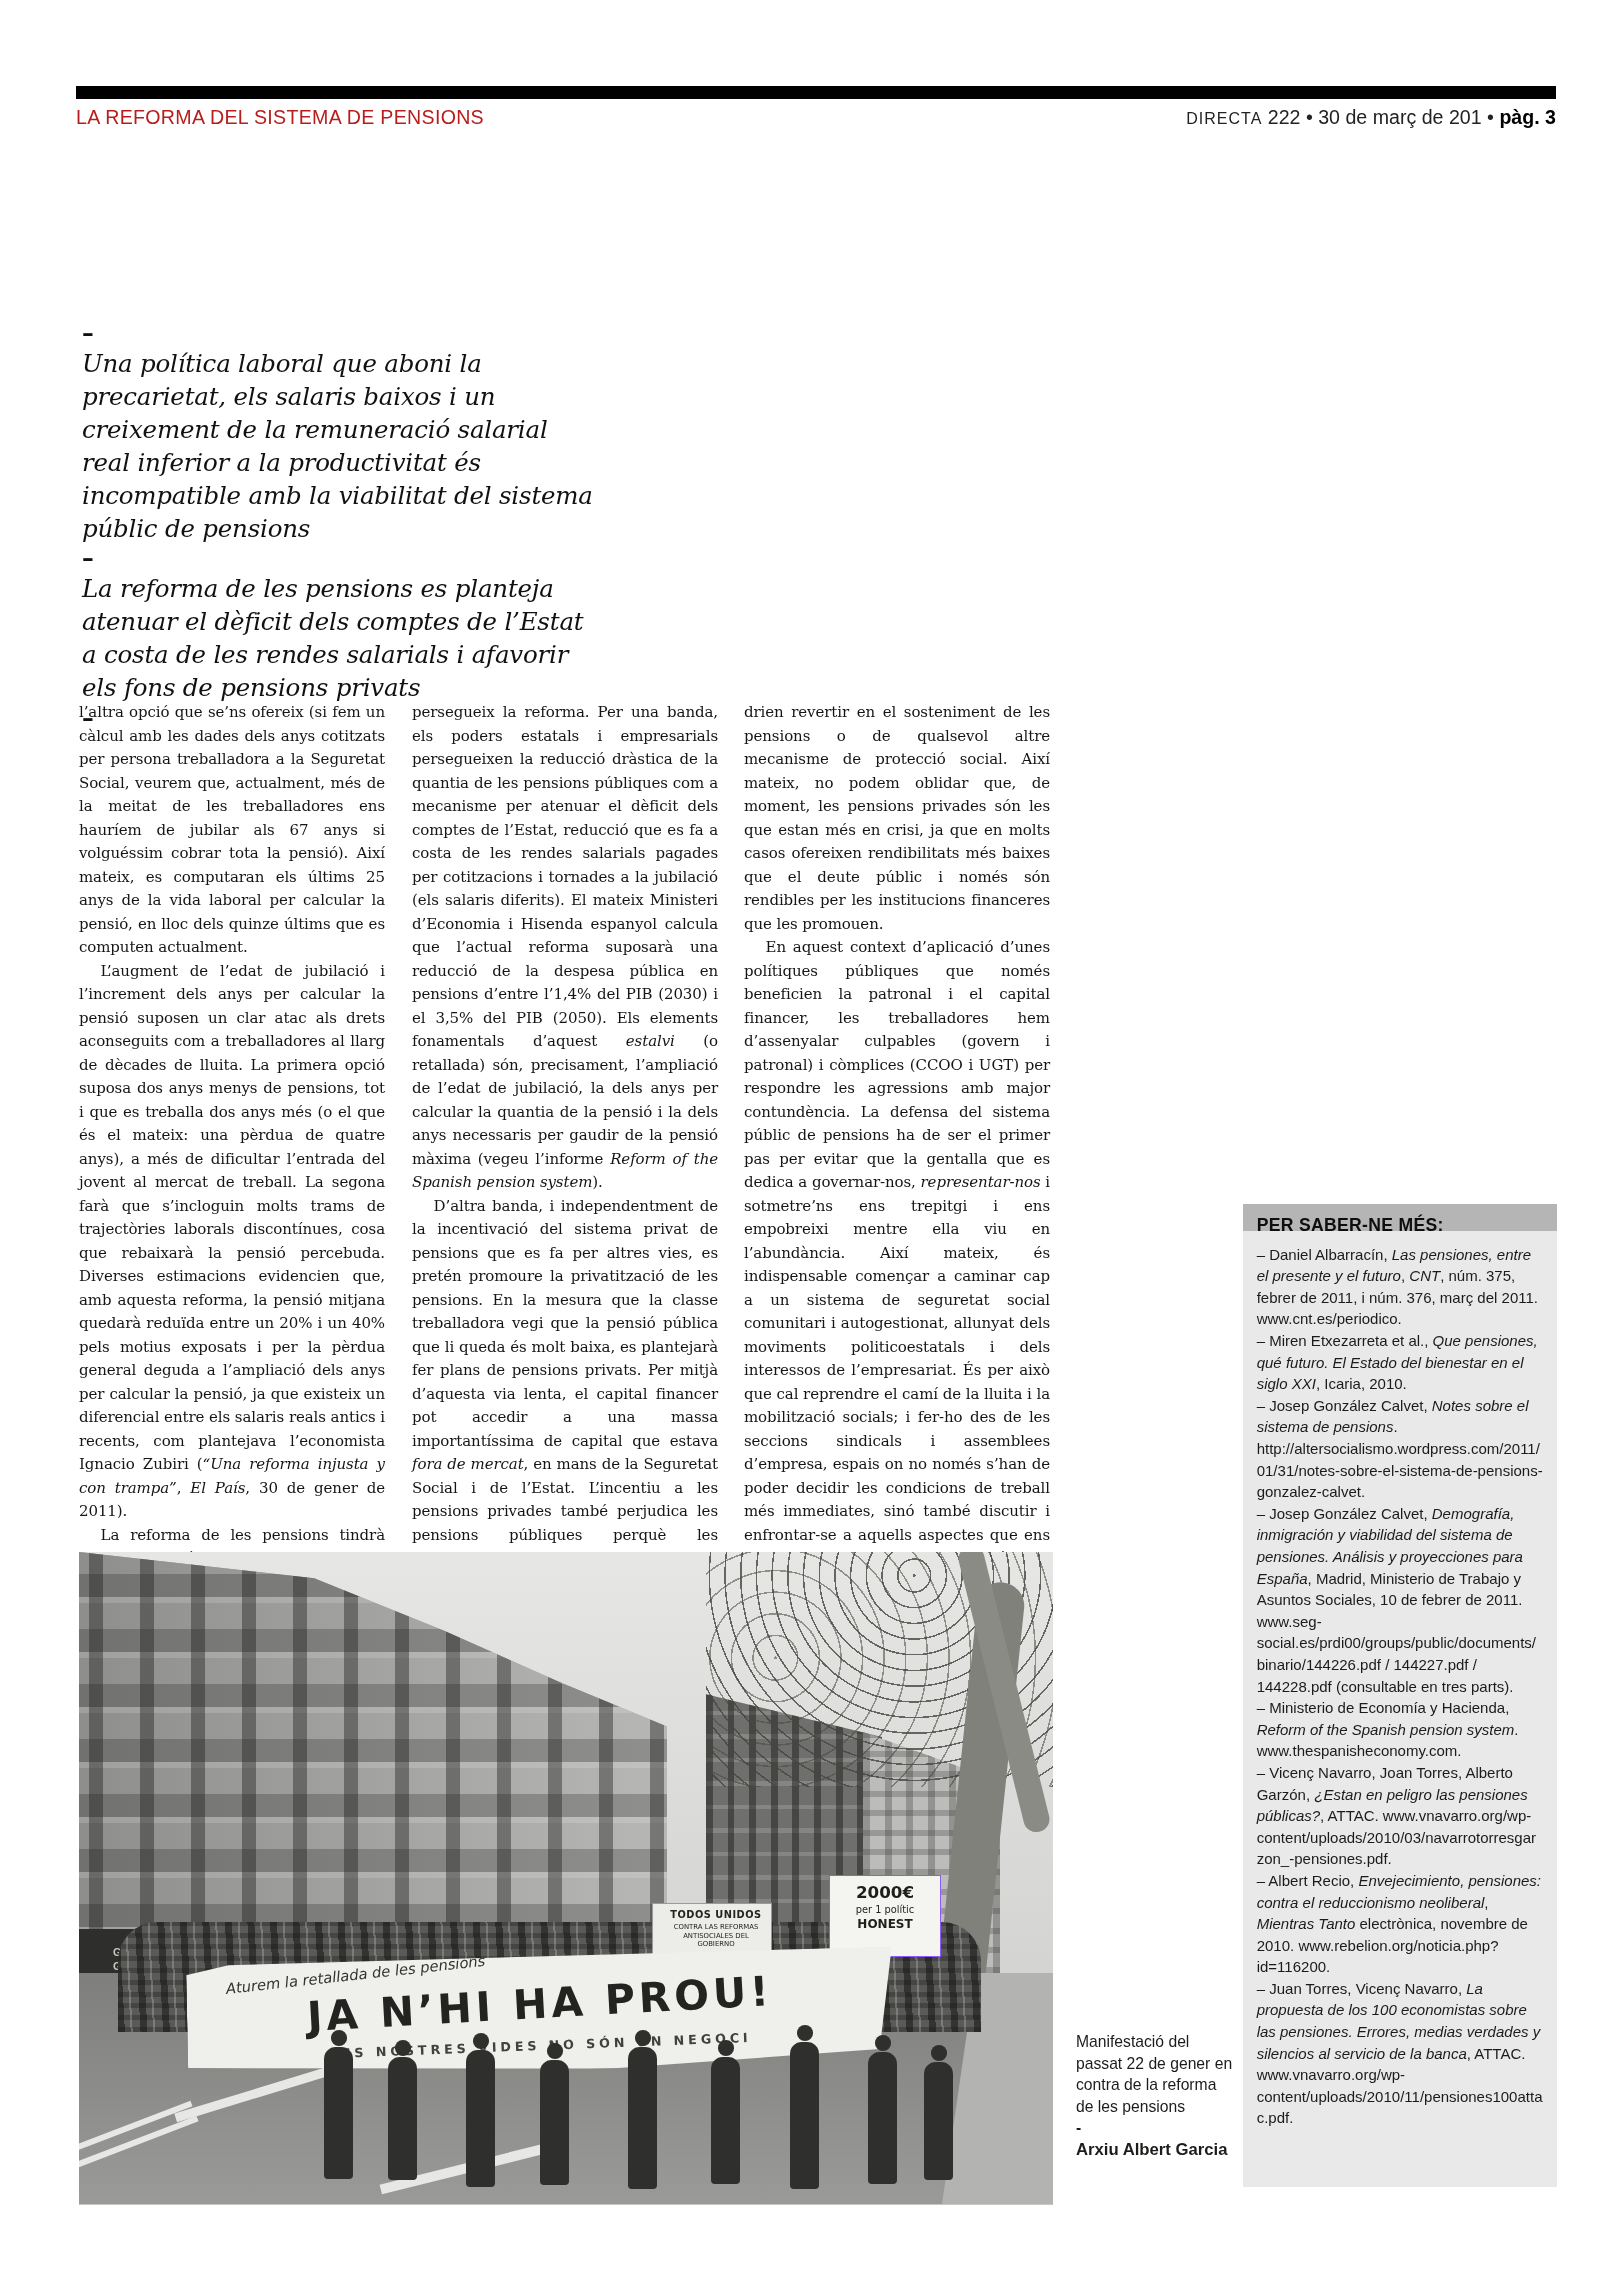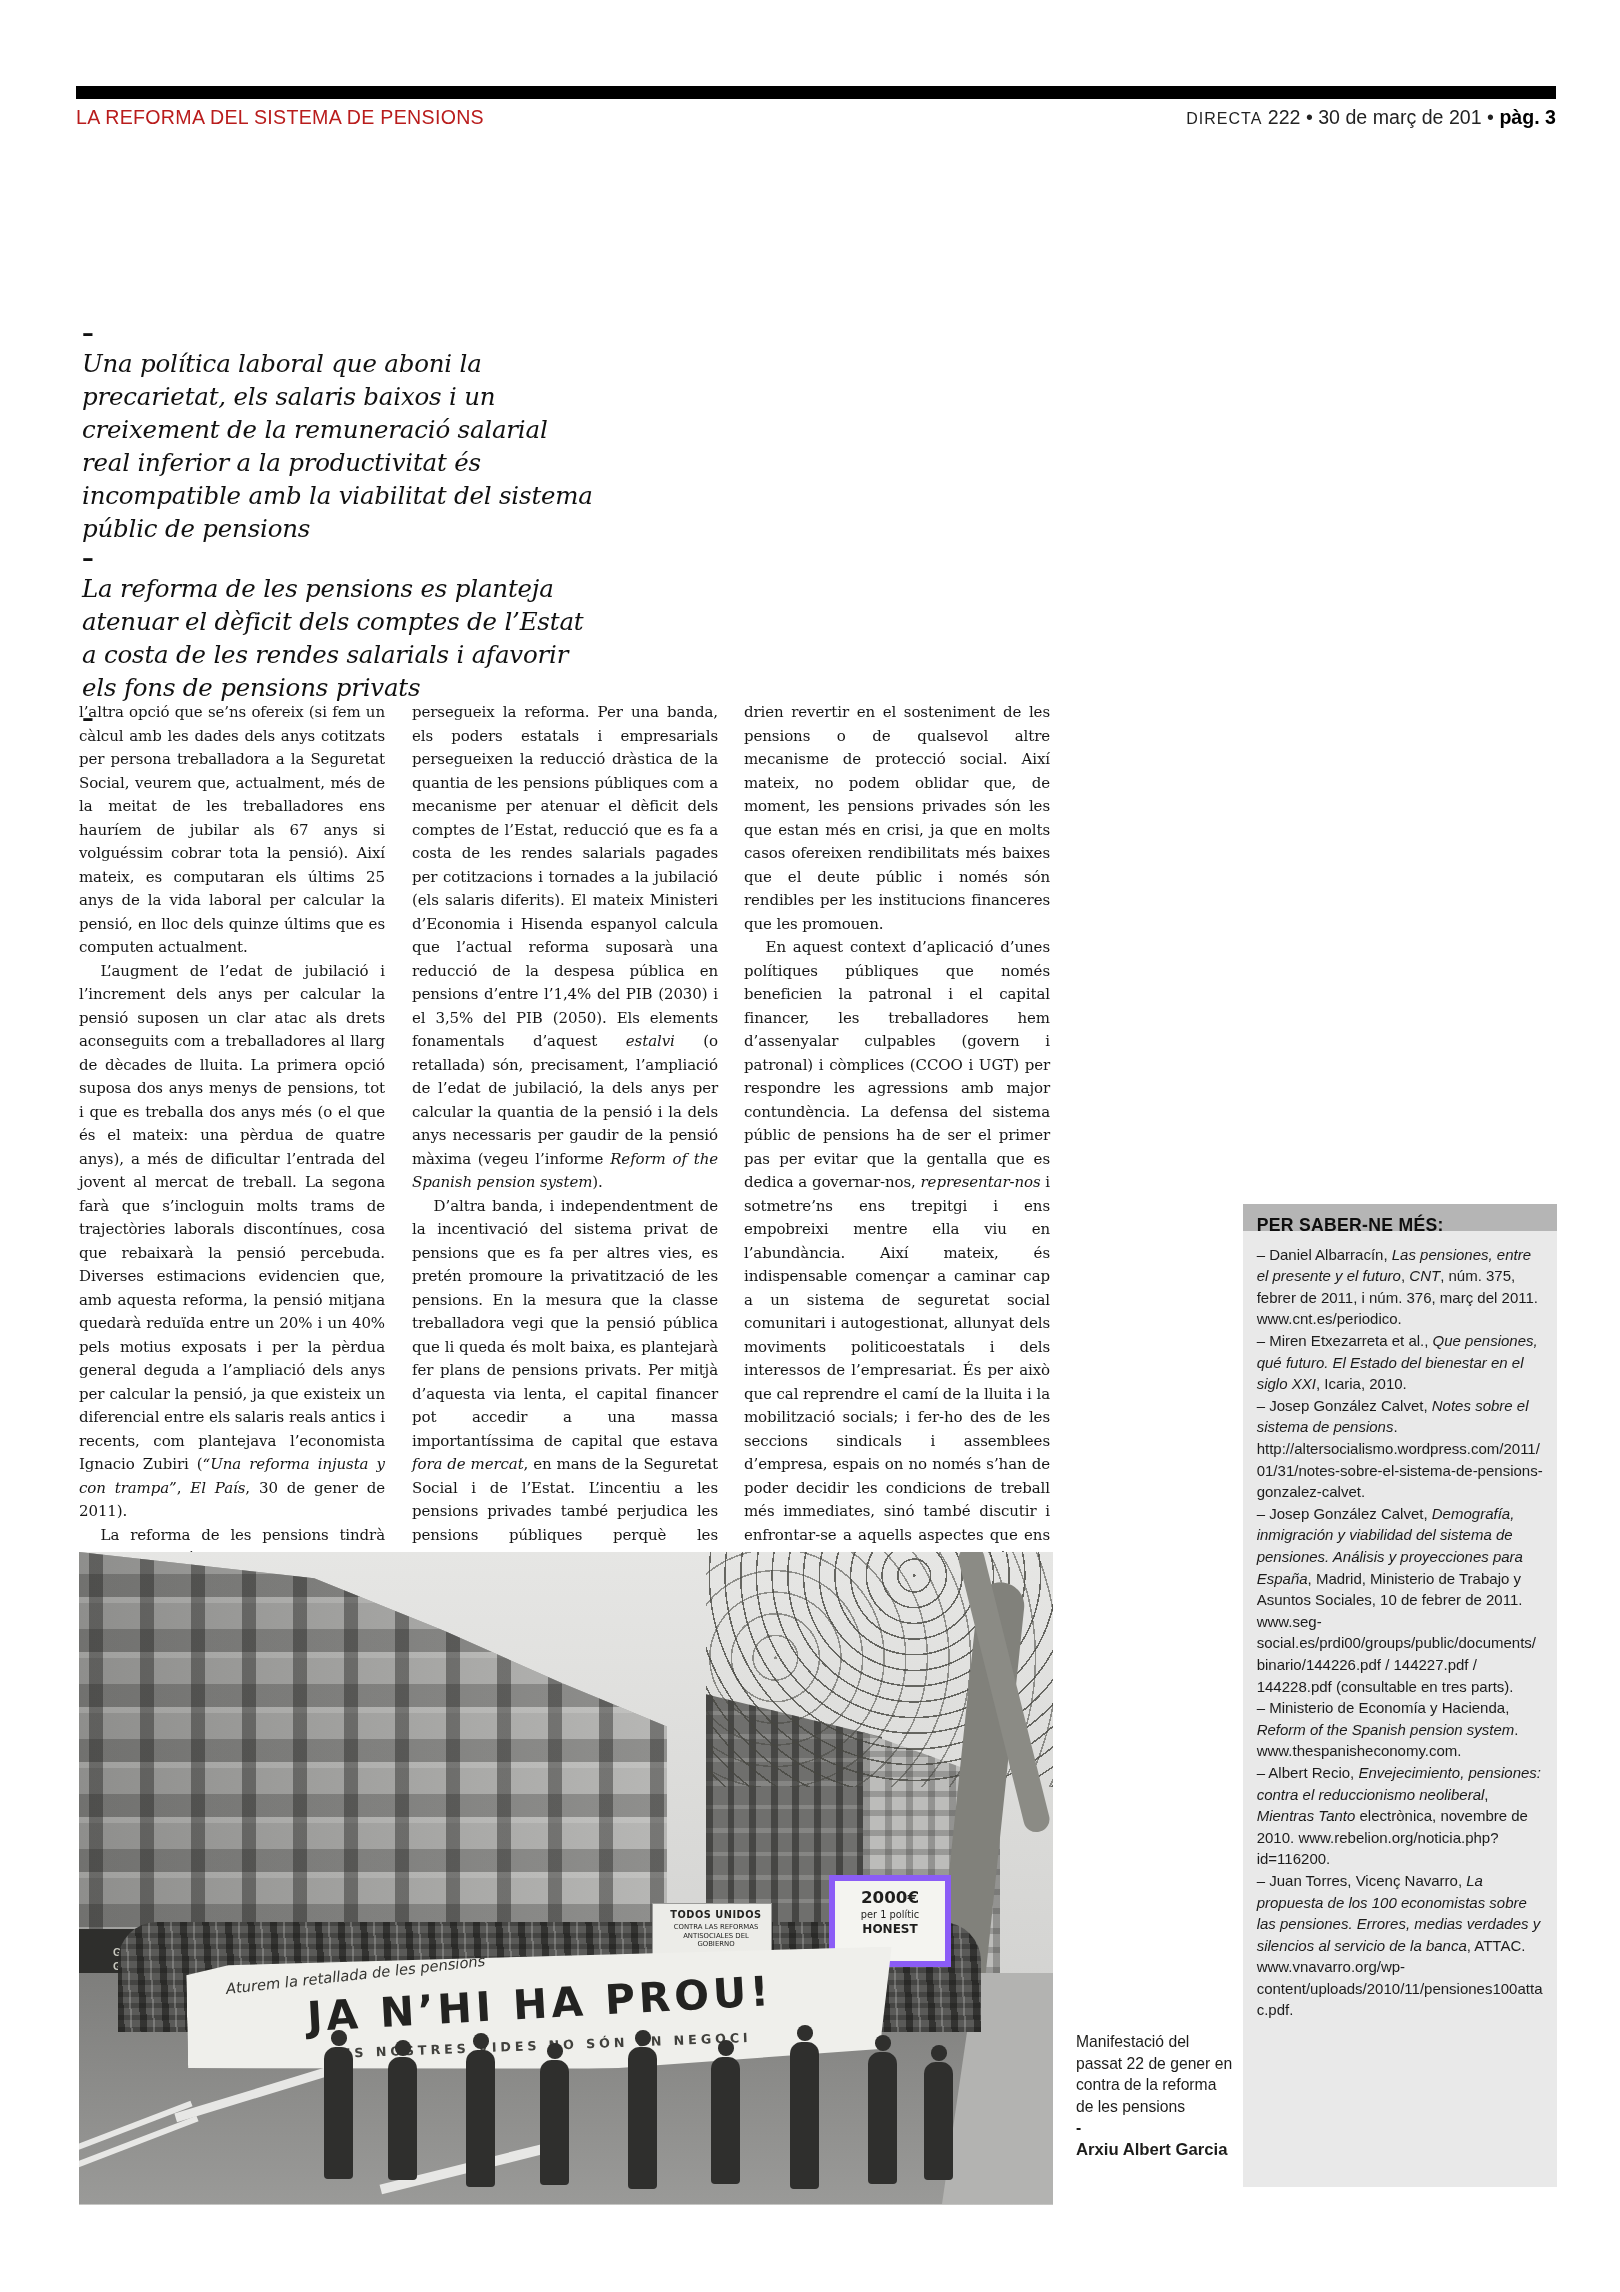--- a/index.html
+++ b/index.html
@@ -66,21 +66,21 @@
     background-image:
       repeating-linear-gradient(87deg, rgba(20,20,18,.55) 0 6.9px, transparent 6.9px 12.7px, rgba(245,245,243,.22) 12.7px 14.7px, transparent 14.7px 22.5px),
       repeating-linear-gradient(0deg, rgba(20,20,18,.3) 0 4.9px, transparent 4.9px 11.8px);}
   .person{position:absolute;width:29px;background:#2f2f2d;border-radius:11.8px 11.8px 3.9px 3.9px;}
   .person::before{content:"";position:absolute;top:-16.7px;left:6.9px;width:15.7px;height:15.7px;border-radius:50%;background:#2f2f2d;}
   .ph-banner{position:absolute;left:108px;top:402px;width:706px;height:116px;background:#efefeb;transform:rotate(-1.2deg);
     clip-path:polygon(0 12%,6% 4%,100% 0,98% 88%,60% 100%,0 92%);}
   .banner-pre{position:absolute;left:39px;top:7.8px;font-size:14.7px;font-style:italic;color:#33332f;transform:rotate(-5deg);font-family:"DejaVu Sans",sans-serif;}
   .banner-main{position:absolute;left:0;right:0;top:25.5px;text-align:center;font-size:41px;font-weight:bold;letter-spacing:3.9px;color:#232321;transform:rotate(-2deg);font-family:"DejaVu Sans",sans-serif;}
   .banner-sub{position:absolute;left:0;right:0;top:84px;text-align:center;font-size:12.7px;font-weight:bold;letter-spacing:3.9px;color:#41413d;transform:rotate(-1deg);font-family:"DejaVu Sans",sans-serif;}
-  .sign2000{position:absolute;left:750px;top:323px;width:110px;height:80px;background:#f4f4f0;border:6px solid #8b5cf6;text-align:center;font-family:"DejaVu Sans",sans-serif;color:#1e1e1c;}
+  .sign2000{position:absolute;left:750px;top:323px;width:110px;height:80px;background:#f4f4f0;border:1px solid #8b5cf6;text-align:center;font-family:"DejaVu Sans",sans-serif;color:#1e1e1c;}
   .sign2000 .l1{font-size:16.7px;font-weight:bold;margin-top:5.9px;}
   .sign2000 .l2{font-size:9.8px;margin-top:2px;}
   .sign2000 .l3{font-size:12px;font-weight:bold;margin-top:2px;}
   .signtodos{position:absolute;left:573px;top:351px;width:110px;height:63px;background:#ecece8;border:1px solid #9a9a98;text-align:center;font-family:"DejaVu Sans",sans-serif;color:#232321;padding-left:8px;}
   .signtodos .l1{font-size:9.8px;font-weight:bold;margin-top:4.9px;letter-spacing:0.5px;}
   .signtodos .l2{font-size:6.9px;text-transform:uppercase;margin:2.9px 3.9px 0 3.9px;line-height:8.8px;}
 
   
   .caption{position:absolute;left:1076px;top:2031px;width:157px;font-size:15.7px;line-height:21.6px;color:#1c1c1a;}
   .caption .sep{font-weight:bold;}
@@ -173,17 +173,18 @@
 </div>
 
 <div class="sidebar">
   <div class="sb-head">PER SABER-NE MÉS:</div>
   <div class="sb-body">
     <p>– Daniel Albarracín, <i>Las pensiones, entre el presente y el futuro</i>, <i>CNT</i>, núm. 375, febrer de 2011, i núm. 376, març del 2011. www.cnt.es/periodico.</p>
     <p>– Miren Etxezarreta et al., <i>Que pensiones, qué futuro. El Estado del bienestar en el siglo XXI</i>, Icaria, 2010.</p>
     <p>– Josep González Calvet, <i>Notes sobre el sistema de pensions</i>. http://altersocialismo.wordpress.com/2011/01/31/notes-sobre-el-sistema-de-pensions-gonzalez-calvet.</p>
     <p>– Josep González Calvet, <i>Demografía, inmigración y viabilidad del sistema de pensiones. Análisis y proyecciones para España</i>, Madrid, Ministerio de Trabajo y Asuntos Sociales, 10 de febrer de 2011. www.seg-social.es/prdi00/groups/public/documents/binario/144226.pdf / 144227.pdf / 144228.pdf (consultable en tres parts).</p>
     <p>– Ministerio de Economía y Hacienda, <i>Reform of the Spanish pension system</i>. www.thespanisheconomy.com.</p>
+    <p>– Vicenç Navarro, Joan Torres, Alberto Garzón, <i>¿Estan en peligro las pensiones públicas?</i>, ATTAC. www.vnavarro.org/wp-content/uploads/2010/03/navarrotorresgarzon_-pensiones.pdf.</p>
     <p>– Albert Recio, <i>Envejecimiento, pensiones: contra el reduccionismo neoliberal</i>, <i>Mientras Tanto</i> electrònica, novembre de 2010. www.rebelion.org/noticia.php?id=116200.</p>
     <p>– Juan Torres, Vicenç Navarro, <i>La propuesta de los 100 economistas sobre las pensiones. Errores, medias verdades y silencios al servicio de la banca</i>, ATTAC. www.vnavarro.org/wp-content/uploads/2010/11/pensiones100attac.pdf.</p>
   </div>
 </div>
 
 
 </body></html>

